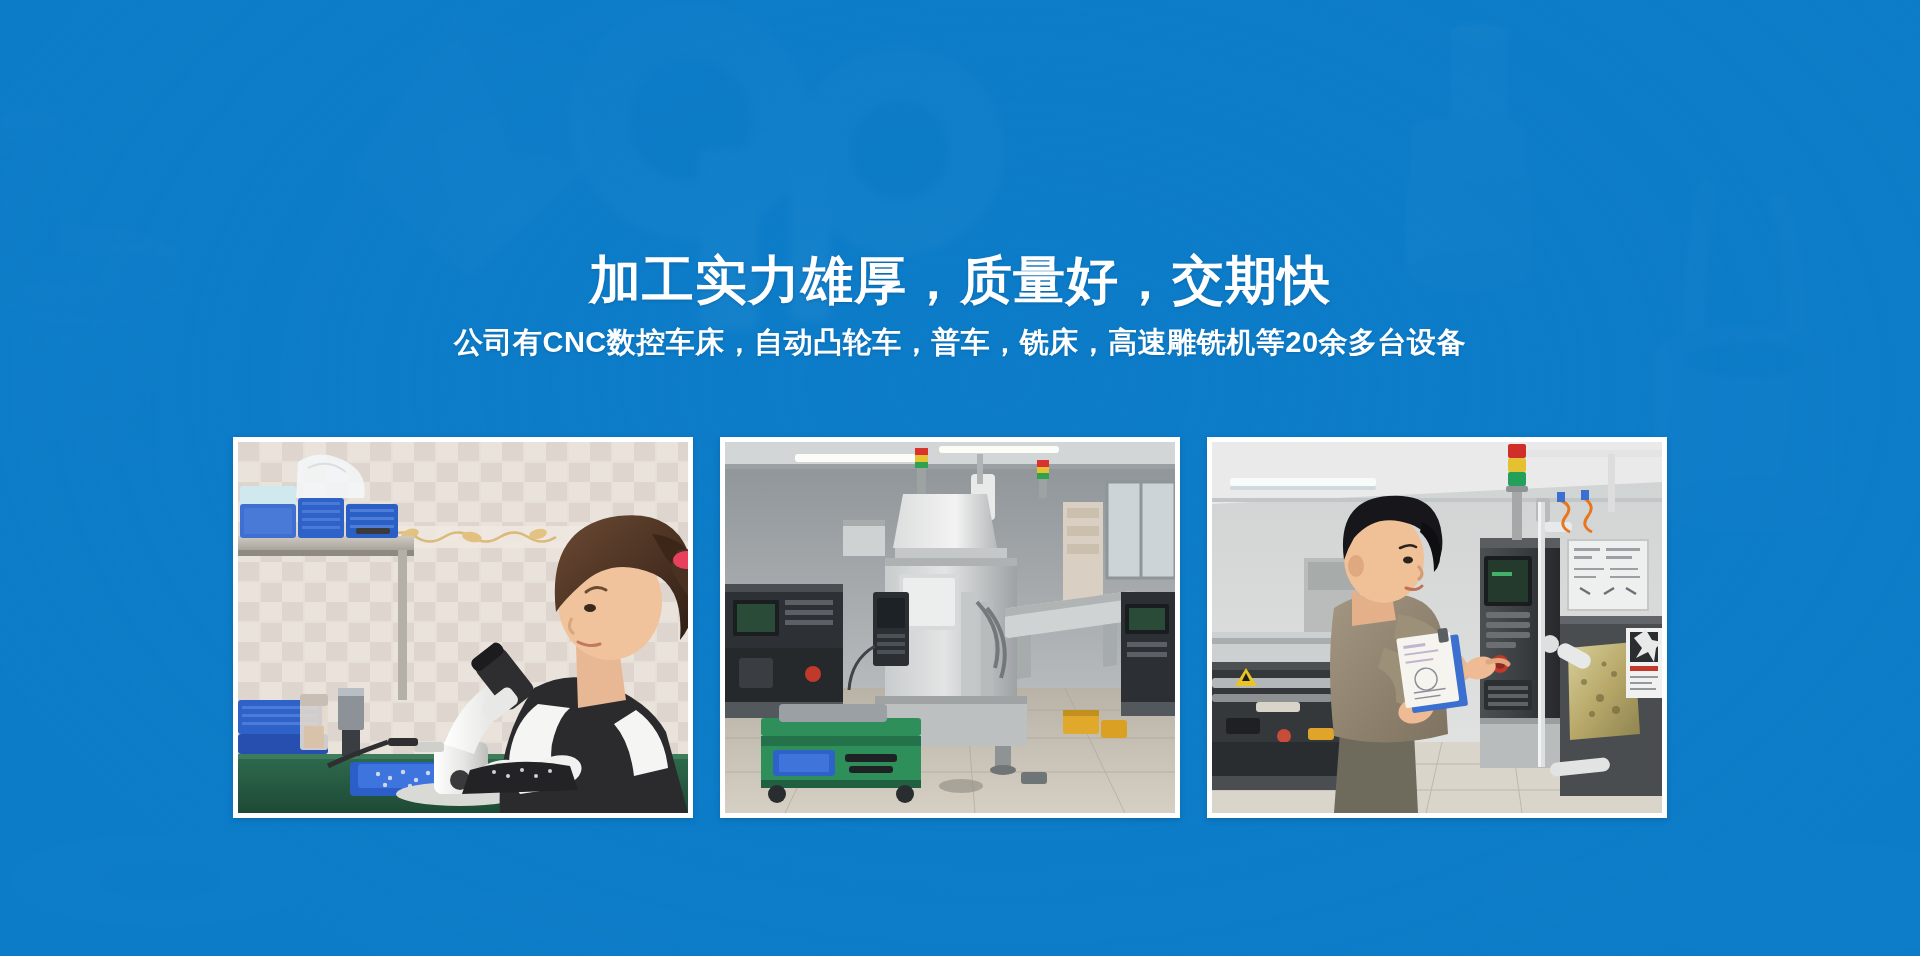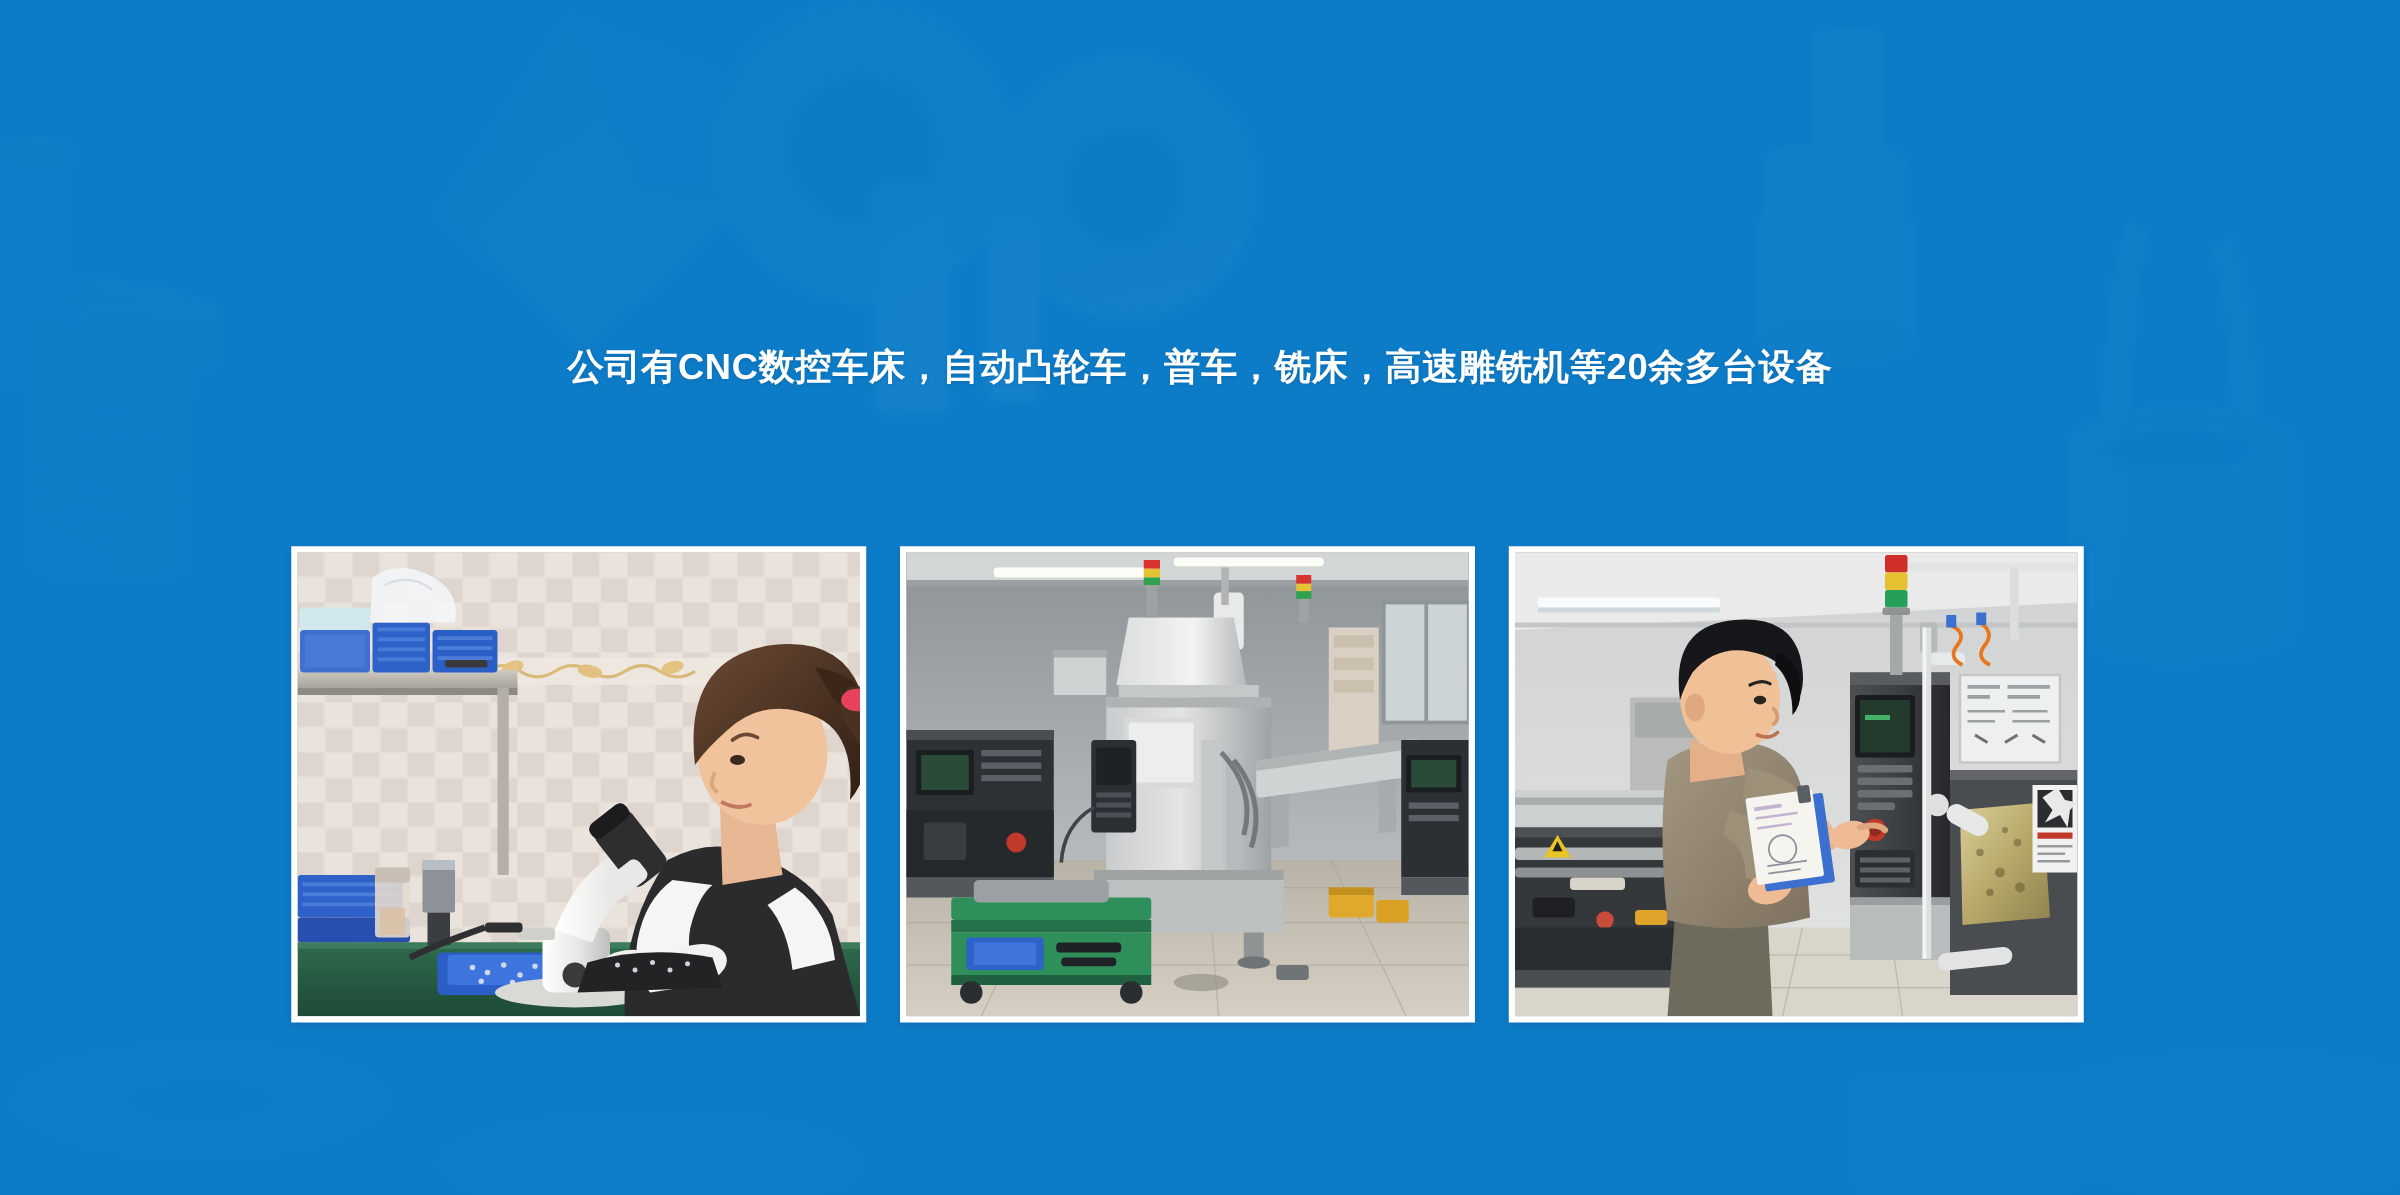--- a/index.html
+++ b/index.html
@@ -38,21 +38,21 @@
   }
   .headline {
     color:#ffffff;
     font-size:52px;
     line-height:64px;
     font-weight:bold;
     letter-spacing:1px;
     text-shadow:0 1px 3px rgba(0,40,80,0.25);
   }
   .subhead {
-    margin-top:26px;
+    margin-top:10px;
     color:#ffffff;
     font-size:29px;
     line-height:40px;
     font-weight:bold;
     letter-spacing:0.5px;
     text-shadow:0 1px 3px rgba(0,40,80,0.22);
   }
 
   
   .photo-row {
@@ -171,20 +171,21 @@
 
     <g filter="url(#softer)" opacity="0.20">
       <ellipse cx="1800" cy="900" rx="190" ry="60" fill="#3f9bd8"></ellipse>
       <rect x="1480" y="860" width="190" height="96" rx="20" fill="#3a96d5"></rect>
     </g>
   </svg>
 
   <div id="bg-overlay"></div>
 
   <div class="text-wrap">
+    <div class="headline">加工实力雄厚，质量好，交期快</div>
     <div class="subhead">公司有CNC数控车床，自动凸轮车，普车，铣床，高速雕铣机等20余多台设备</div>
   </div>
 
   <div class="photo-row">
 
     <div class="photo-card">
       <div class="photo-inner">
         <svg viewBox="0 0 450 371" preserveAspectRatio="xMidYMid slice" aria-hidden="true">
           <defs>
             <linearGradient id="tileBg" x1="0" y1="0" x2="0" y2="1">

